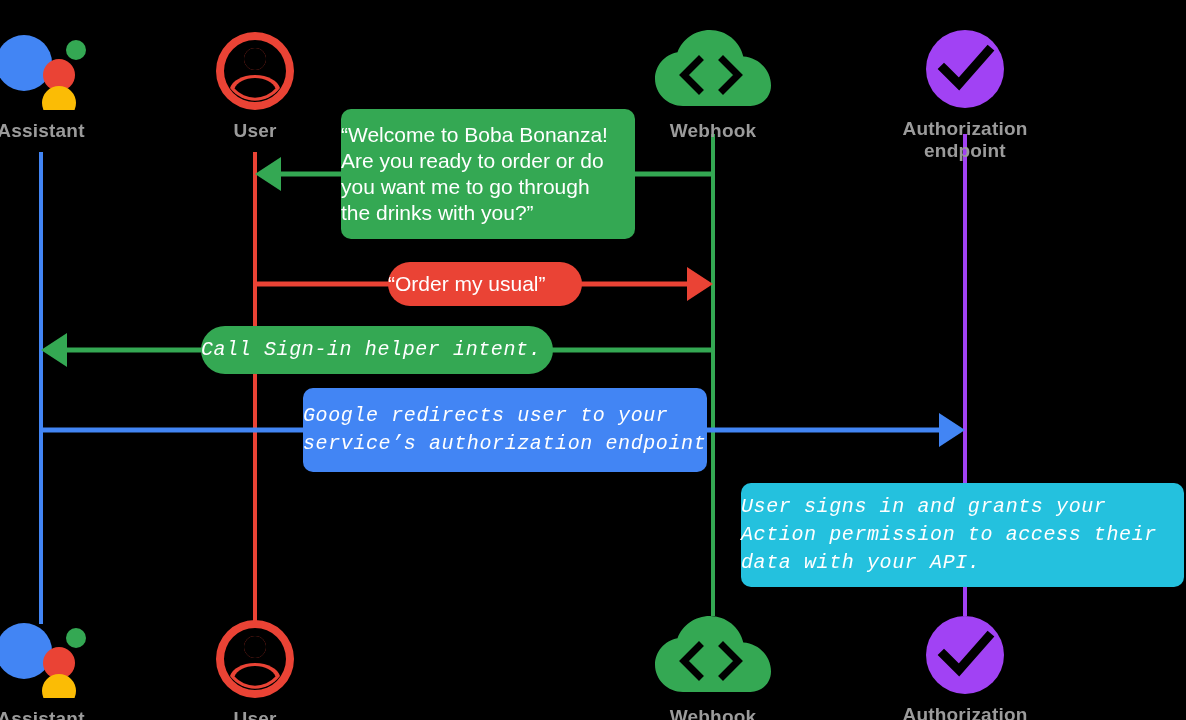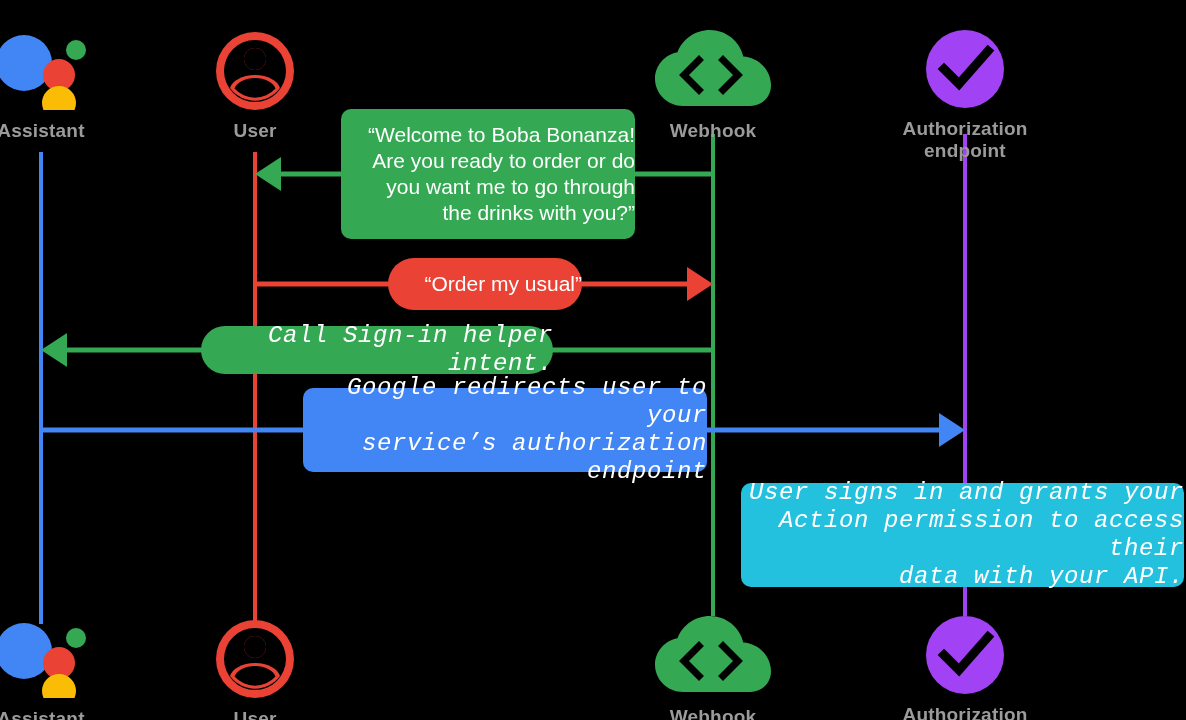--- a/index.html
+++ b/index.html
@@ -64,40 +64,40 @@
   .arrow-head.right {
     border-top: 17px solid transparent;
     border-bottom: 17px solid transparent;
   }
   
   .bubble {
     position: absolute;
     box-sizing: border-box;
     border-radius: 10px;
     color: #ffffff;
-    text-align: right;
+    text-align: left;
     transform: translateY(-50%);
     display: flex;
     align-items: center;
     justify-content: center;
   }
   .bubble .txt {
     display: block;
     white-space: pre-line;
     width: 100%;
   }
   .bubble.sans .txt {
     font-family: "Liberation Sans", sans-serif;
     font-size: 21px;
     line-height: 26px;
   }
   .bubble.mono .txt {
     font-family: "Liberation Mono", monospace;
     font-style: italic;
-    font-size: 24px;
+    font-size: 20px;
     line-height: 28px;
     letter-spacing: 0.6px;
   }
   .bubble.pill {
     border-radius: 26px;
   }
 </style>
 </head>
 <body>
 
@@ -179,21 +179,21 @@
     <div class="arrow-line" style="left: 281px; width: 432px; top: 150px; background: rgb(52, 168, 83);"></div>
     <div class="arrow-head left" style="top: 150px; left: 255px; border-right: 26px solid rgb(52, 168, 83);"></div>
     <div class="bubble sans" style="left: 341px; top: 150px; width: 294px; height: 130px; background: rgb(52, 168, 83);">
       <span class="txt">“Welcome to Boba Bonanza!
 Are you ready to order or do
 you want me to go through
 the drinks with you?”</span>
     </div>
     <div class="arrow-line" style="left: 255px; width: 432px; top: 260px; background: rgb(234, 67, 53);"></div>
     <div class="arrow-head right" style="top: 260px; left: 687px; border-left: 26px solid rgb(234, 67, 53);"></div>
-    <div class="bubble sans pill" style="left: 388px; top: 260px; width: 194px; height: 52px; background: rgb(234, 67, 53);">
+    <div class="bubble sans pill" style="left: 388px; top: 260px; width: 194px; height: 44px; background: rgb(234, 67, 53);">
       <span class="txt">“Order my usual”</span>
     </div>
     <div class="arrow-line" style="left: 67px; width: 646px; top: 326px; background: rgb(52, 168, 83);"></div>
     <div class="arrow-head left" style="top: 326px; left: 41px; border-right: 26px solid rgb(52, 168, 83);"></div>
     <div class="bubble mono pill" style="left: 201px; top: 326px; width: 352px; height: 48px; background: rgb(52, 168, 83);">
       <span class="txt">Call Sign-in helper intent.</span>
     </div>
     <div class="arrow-line" style="left: 41px; width: 898px; top: 406px; background: rgb(66, 133, 244);"></div>
     <div class="arrow-head right" style="top: 406px; left: 939px; border-left: 26px solid rgb(66, 133, 244);"></div>
     <div class="bubble mono" style="left: 741px; top: 511px; width: 443px; height: 104px; background: rgb(36, 193, 222);">

